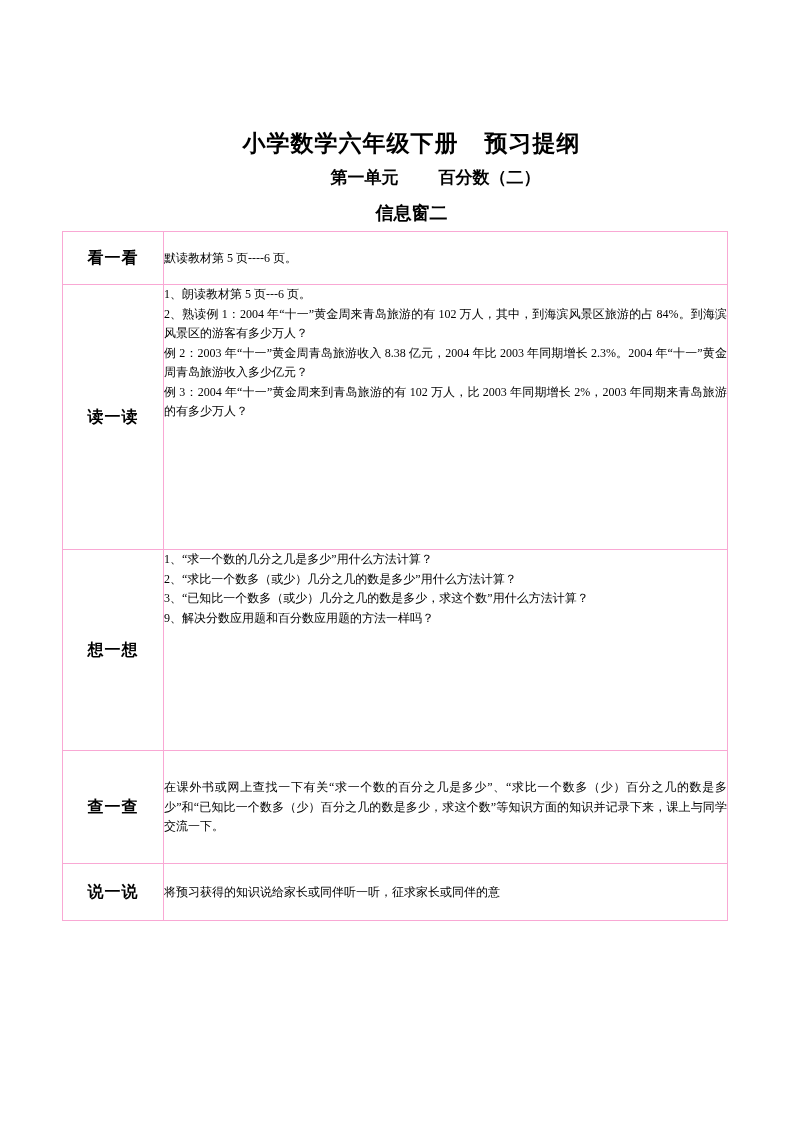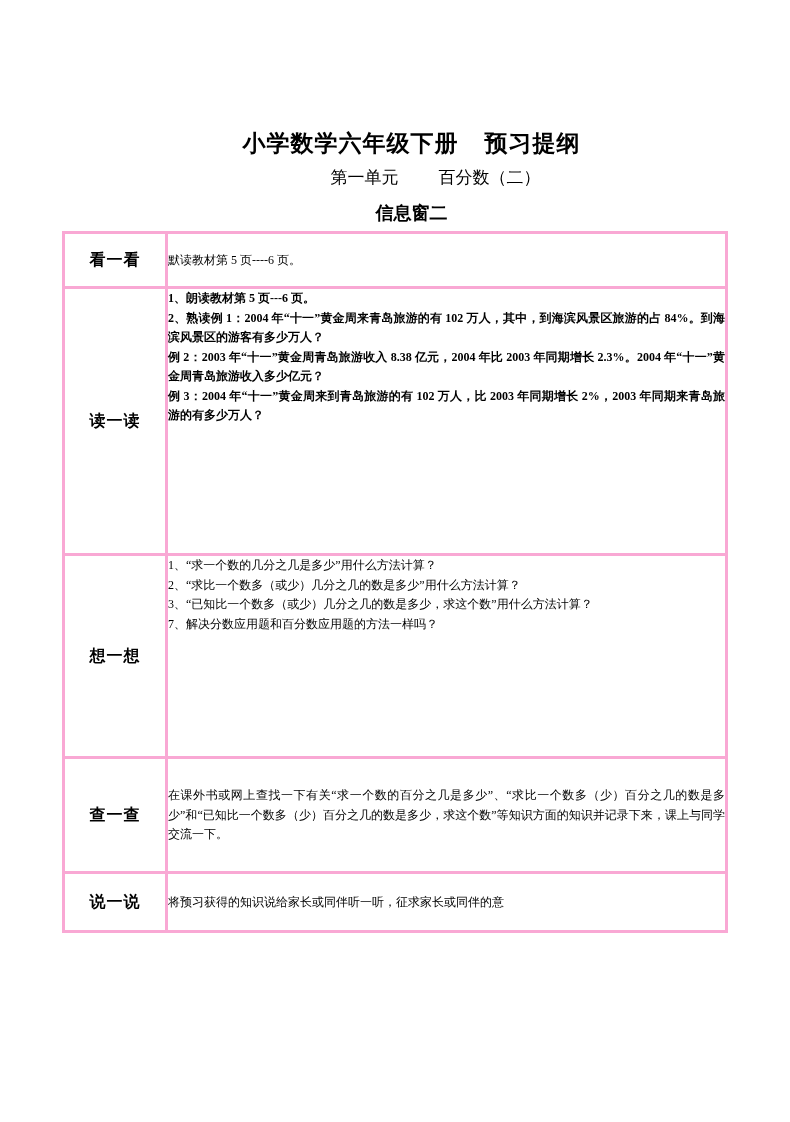--- a/index.html
+++ b/index.html
@@ -32,21 +32,21 @@
     font-weight: bold;
     letter-spacing: 1px;
     line-height: 1.4;
   }
   .doc-title .gap {
     display: inline-block;
     width: 26px;
   }
   .doc-subtitle {
     font-size: 17px;
-    font-weight: normal;
+    font-weight: bold;
     margin-top: 6px;
     line-height: 1.4;
     margin-left: 48px;
   }
   .doc-subtitle .gap {
     display: inline-block;
     width: 40px;
   }
   .doc-section {
     font-size: 18px;
@@ -54,21 +54,21 @@
     margin-top: 12px;
     line-height: 1.3;
   }
   table.outline {
     border-collapse: collapse;
     width: 666px;
     margin: 6px auto 0 auto;
     table-layout: fixed;
   }
   table.outline td {
-    border: 3px solid #f9a8d4;
+    border: 1px solid #f9a8d4;
     vertical-align: middle;
     padding: 0;
   }
   td.label {
     width: 100px;
     text-align: center;
     font-size: 16px;
     font-weight: bold;
     letter-spacing: 1px;
     padding: 6px 2px;
@@ -78,21 +78,21 @@
     font-size: 12px;
     line-height: 1.62;
     text-align: left;
     font-weight: normal;
   }
   td.content p {
     margin: 0;
     text-align: justify;
   }
   .row-kan td { height: 52px; }
-  .row-du td { height: 264px; font-weight: bold; }
+  .row-du td { height: 264px; }
   .row-xiang td { height: 200px; }
   .row-hua td { height: 64px; }
   .row-suan td { height: 58px; }
   .row-cha td { height: 112px; }
   .row-shuo td { height: 56px; }
   .row-du td.content, .row-xiang td.content { vertical-align: top; }
 </style>
 </head>
 <body>
 
@@ -120,21 +120,21 @@
           <p>例 2：2003 年“十一”黄金周青岛旅游收入 8.38 亿元，2004 年比 2003 年同期增长 2.3%。2004 年“十一”黄金周青岛旅游收入多少亿元？</p>
           <p>例 3：2004 年“十一”黄金周来到青岛旅游的有 102 万人，比 2003 年同期增长 2%，2003 年同期来青岛旅游的有多少万人？</p>
         </td>
       </tr>
       <tr class="row-xiang">
         <td class="label">想一想</td>
         <td class="content">
           <p>1、“求一个数的几分之几是多少”用什么方法计算？</p>
           <p>2、“求比一个数多（或少）几分之几的数是多少”用什么方法计算？</p>
           <p>3、“已知比一个数多（或少）几分之几的数是多少，求这个数”用什么方法计算？</p>
-          <p>7、解决分数应用题和百分数应用题的方法一样吗？</p>
+          <p>9、解决分数应用题和百分数应用题的方法一样吗？</p>
         </td>
       </tr>
       <tr class="row-cha">
         <td class="label">查一查</td>
         <td class="content">
           <p>在课外书或网上查找一下有关“求一个数的百分之几是多少”、“求比一个数多（少）百分之几的数是多少”和“已知比一个数多（少）百分之几的数是多少，求这个数”等知识方面的知识并记录下来，课上与同学交流一下。</p>
         </td>
       </tr>
       <tr class="row-shuo">
         <td class="label">说一说</td>

